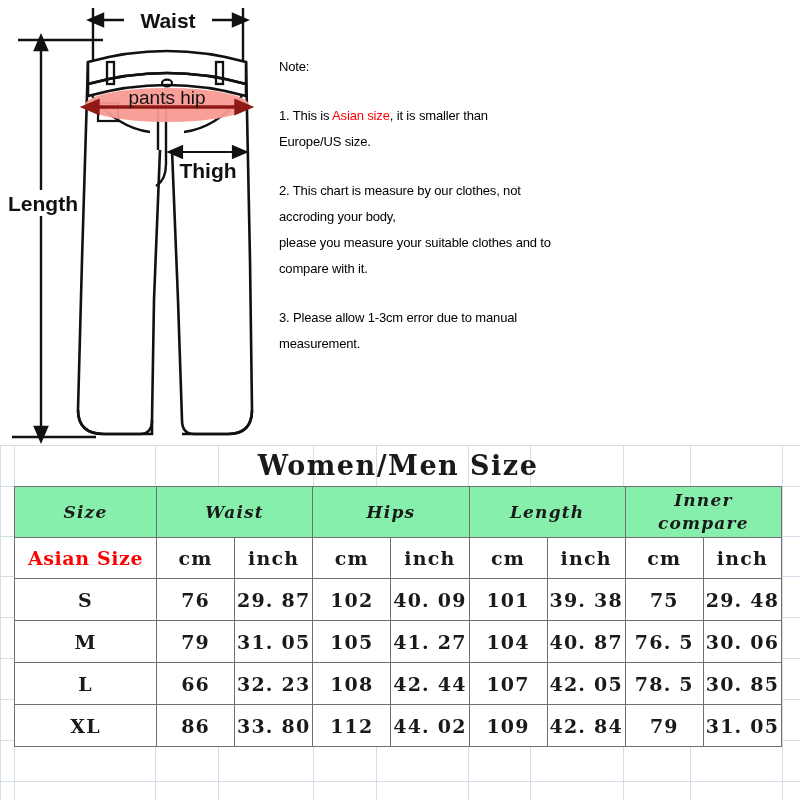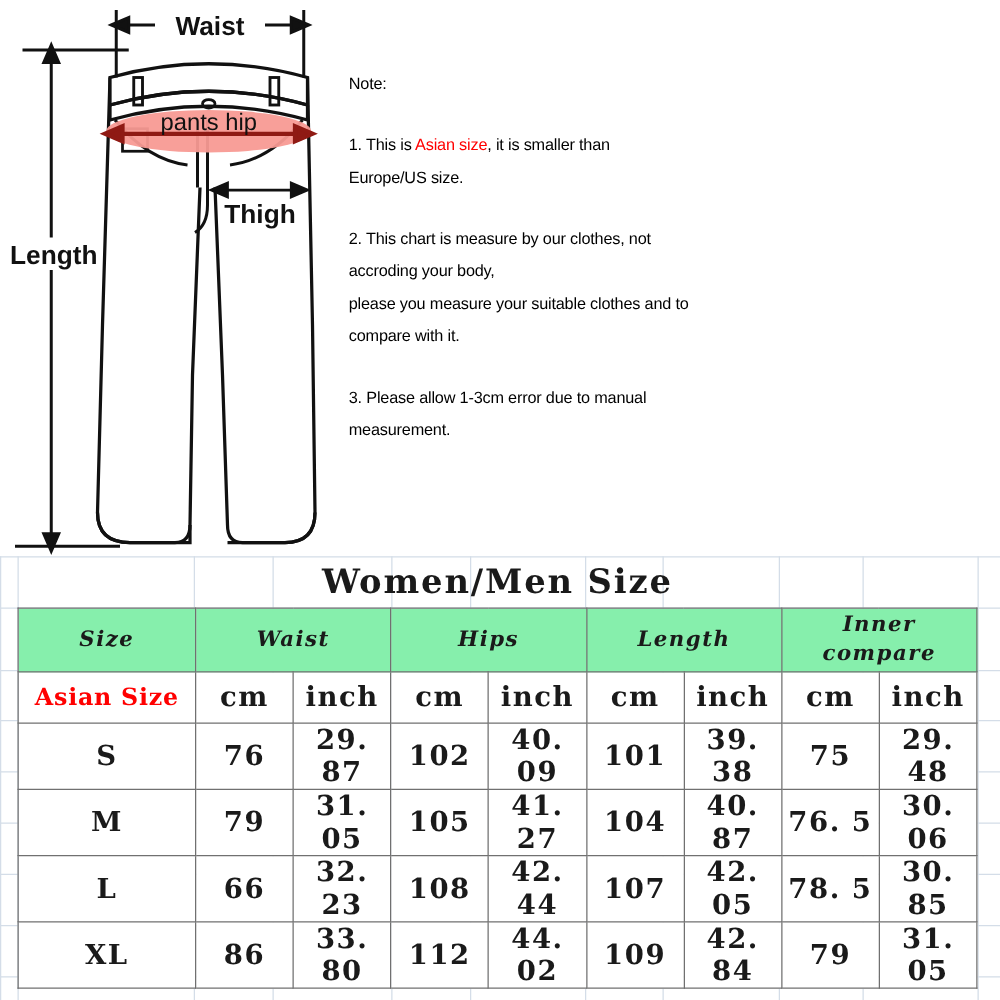--- a/index.html
+++ b/index.html
@@ -83,21 +83,21 @@
     top: 41px;
     width: 768px;
     border-collapse: collapse;
     table-layout: fixed;
   }
   table#size-table td {
     border: 1px solid #707070;
     text-align: center;
     vertical-align: middle;
     font-family: "DejaVu Serif", "Liberation Serif", serif;
-    font-size: 22px;
+    font-size: 19px;
     font-weight: 700;
     color: #1a1a1a;
     letter-spacing: 1.2px;
     padding: 0;
     background: #ffffff;
   }
   table#size-table tr.group-head td {
     background: #86efac;
     height: 50px;
     font-size: 17px;

